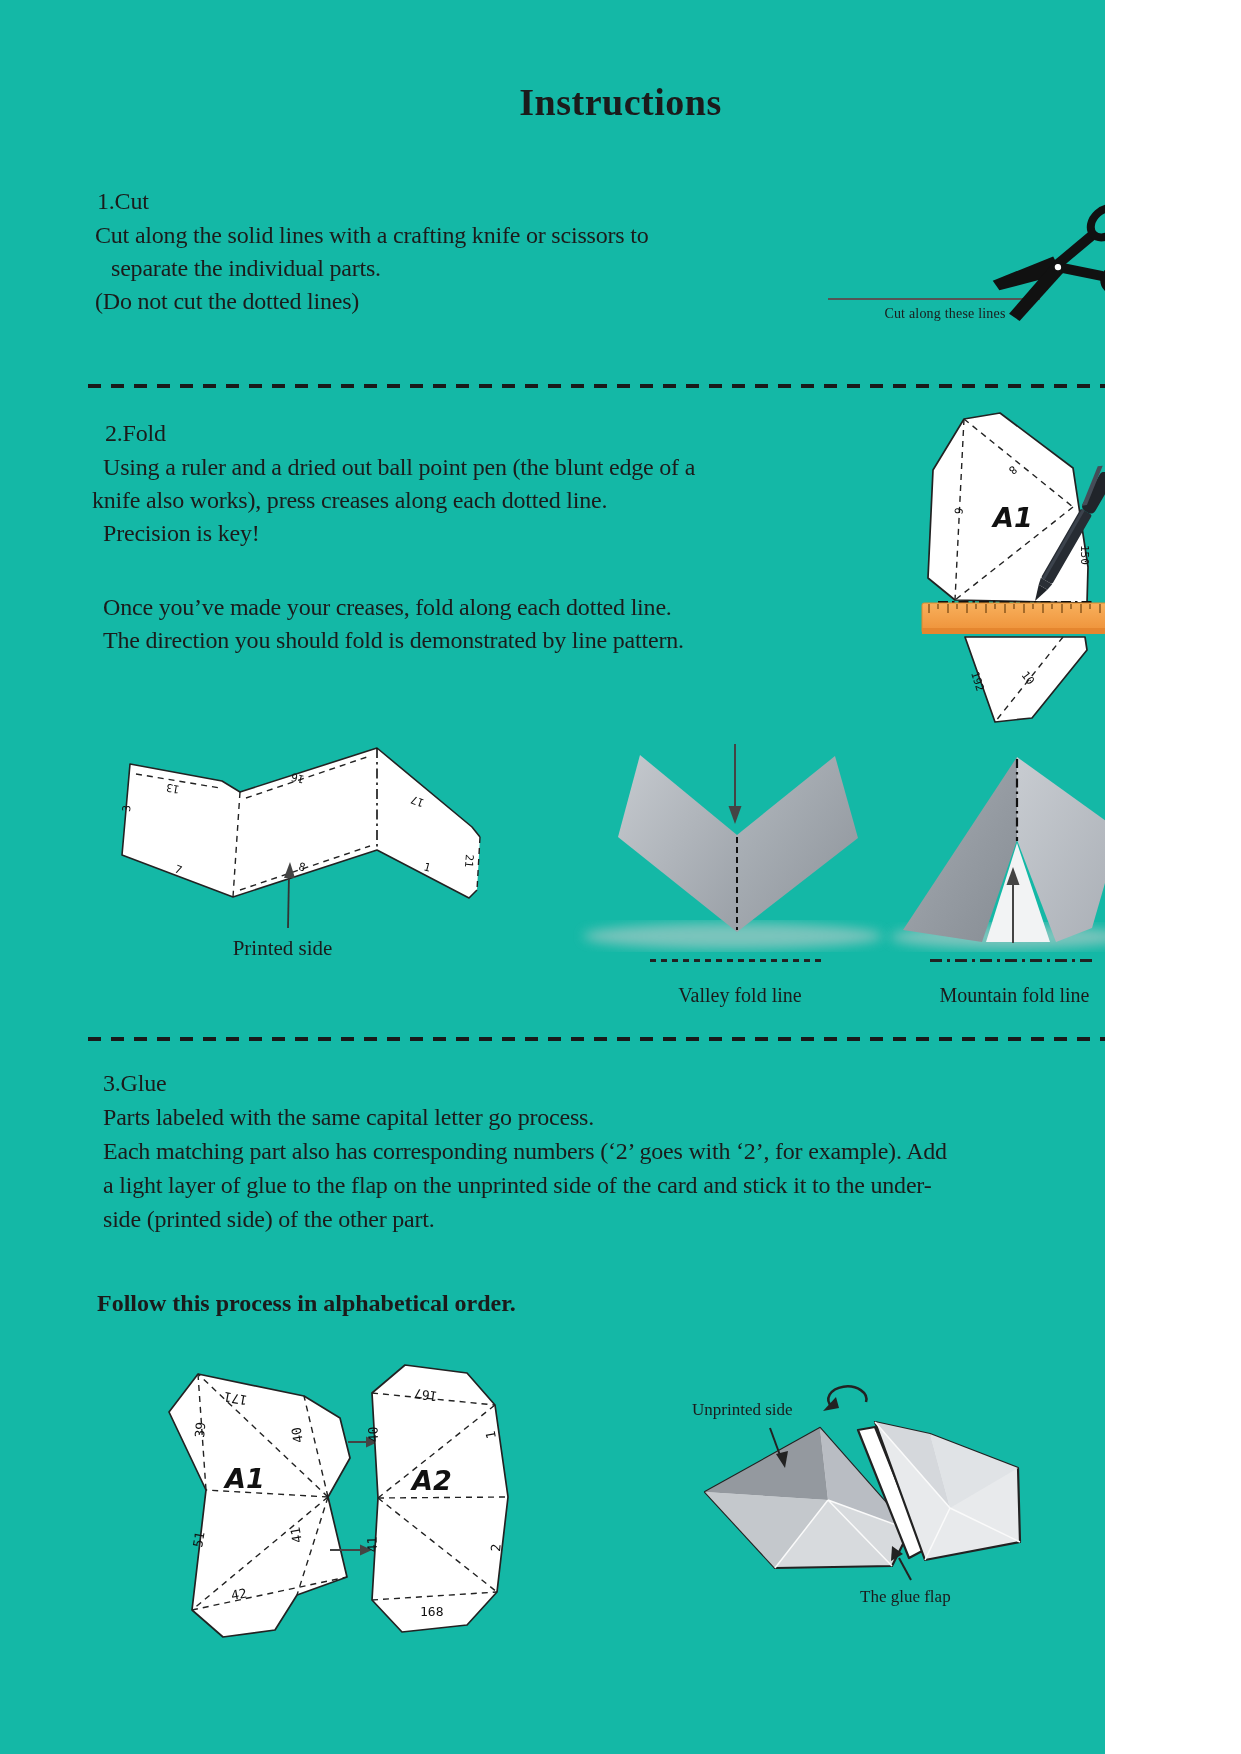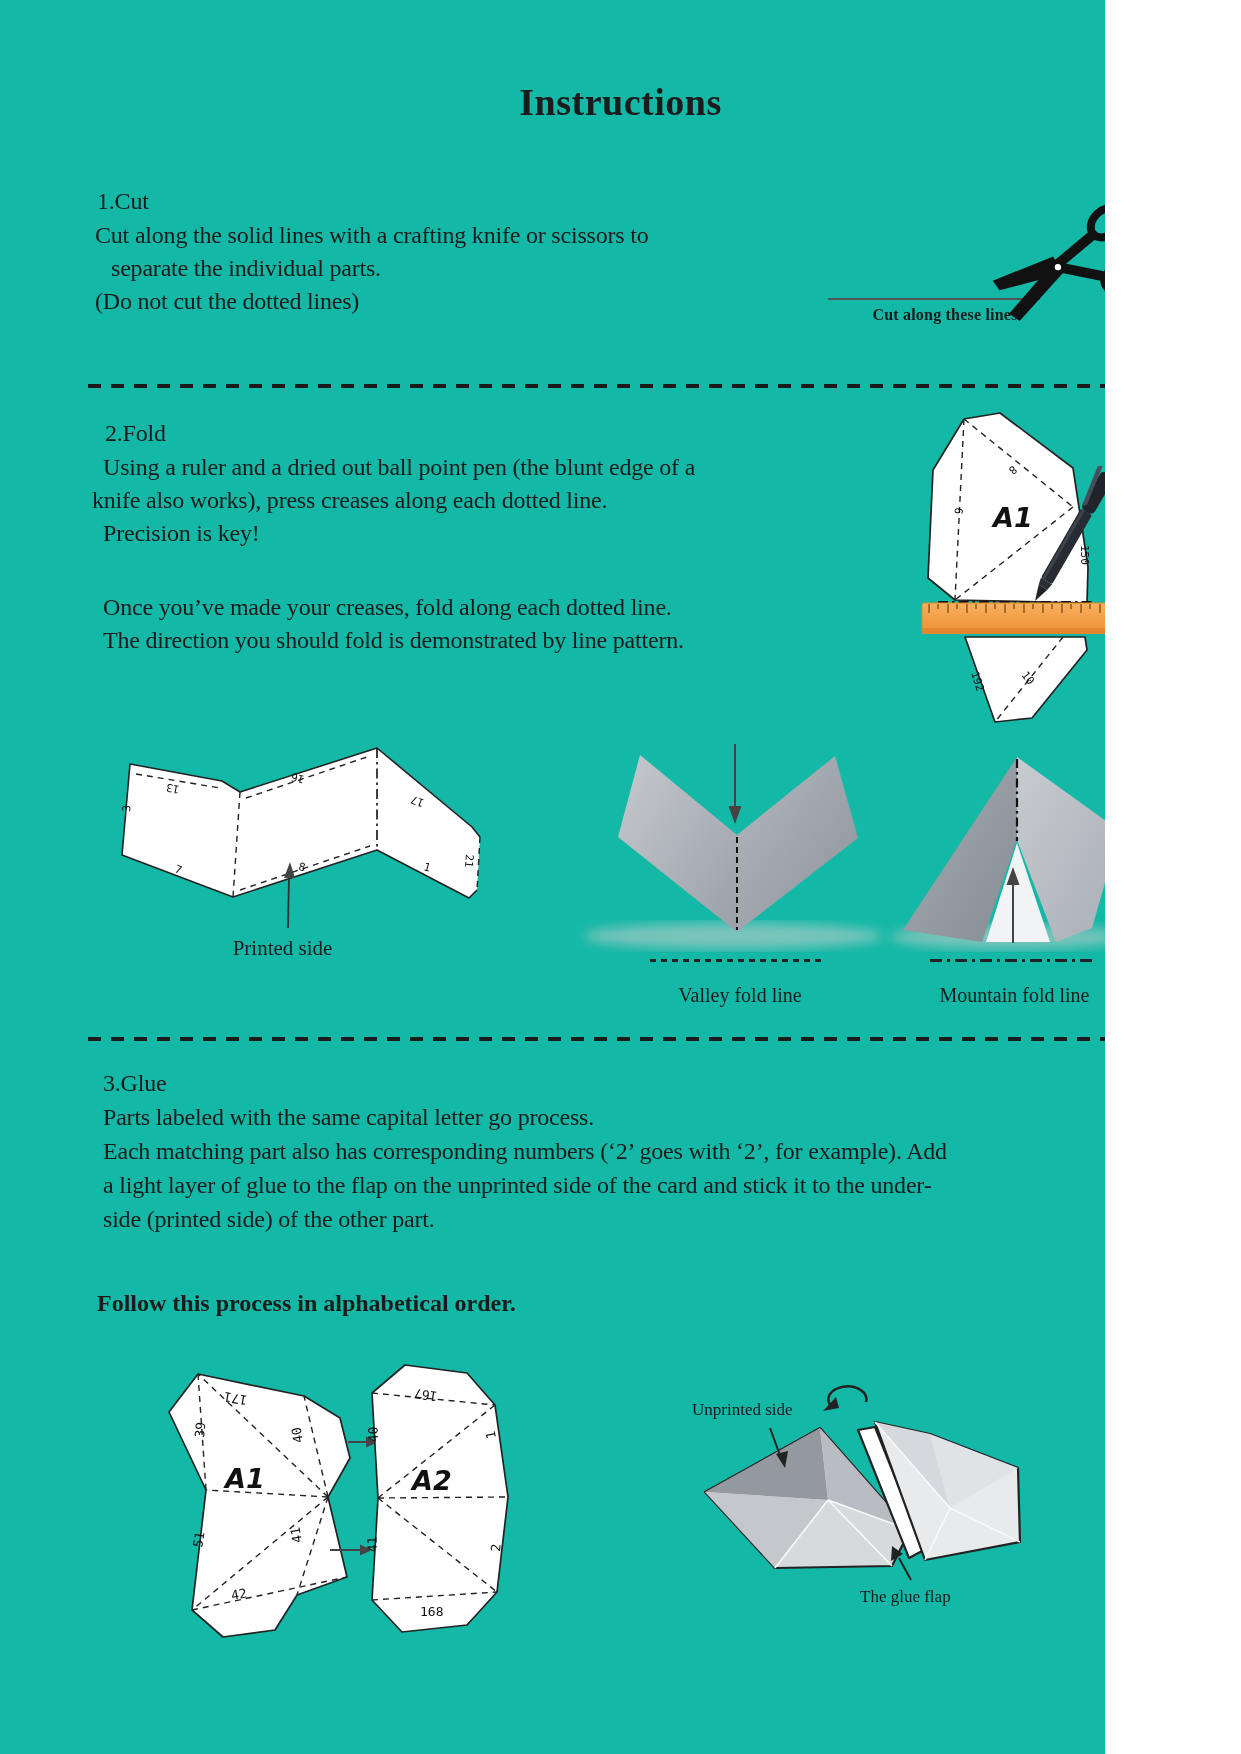--- a/index.html
+++ b/index.html
@@ -4,21 +4,21 @@
 <style>
   html,body{margin:0;padding:0;background:#ffffff;}
   .page{position:relative;width:1105px;height:1754px;background:#14b8a6;overflow:hidden;
         font-family:"Liberation Serif",serif;color:#1b1b1b;}
   .title{position:absolute;left:0;top:80px;width:1241px;text-align:center;
          font-size:38px;font-weight:bold;letter-spacing:.5px;}
   .heading{position:absolute;font-size:24px;white-space:nowrap;letter-spacing:-.2px;}
   .bodyline{position:absolute;font-size:24px;white-space:nowrap;letter-spacing:-.2px;}
   .divider{position:absolute;left:88px;width:1046px;height:3.5px;
            background:repeating-linear-gradient(90deg,#1a1a1a 0 13px,transparent 13px 23px);}
-  .caption{position:absolute;font-size:16px;font-weight:bold;white-space:nowrap;letter-spacing:.2px;}
+  .caption{position:absolute;font-size:14px;font-weight:normal;white-space:nowrap;letter-spacing:.2px;}
   .diaglabel{position:absolute;font-size:20px;text-align:center;white-space:nowrap;}
   .small-label{position:absolute;font-size:17px;white-space:nowrap;}
   .rule{position:absolute;height:2px;background:#555;}
   .dashline{position:absolute;height:3px;
             background:repeating-linear-gradient(90deg,#222 0 6px,transparent 6px 11px);}
   .dashdotline{position:absolute;height:3px;
             background:repeating-linear-gradient(90deg,#222 0 12px,transparent 12px 17px,#222 17px 20px,transparent 20px 25px);}
   svg{position:absolute;overflow:visible;}
   .outline{fill:#ffffff;stroke:#222;stroke-width:1.7;stroke-linejoin:round;}
   .dash{fill:none;stroke:#222;stroke-width:1.4;stroke-dasharray:6 5;}

